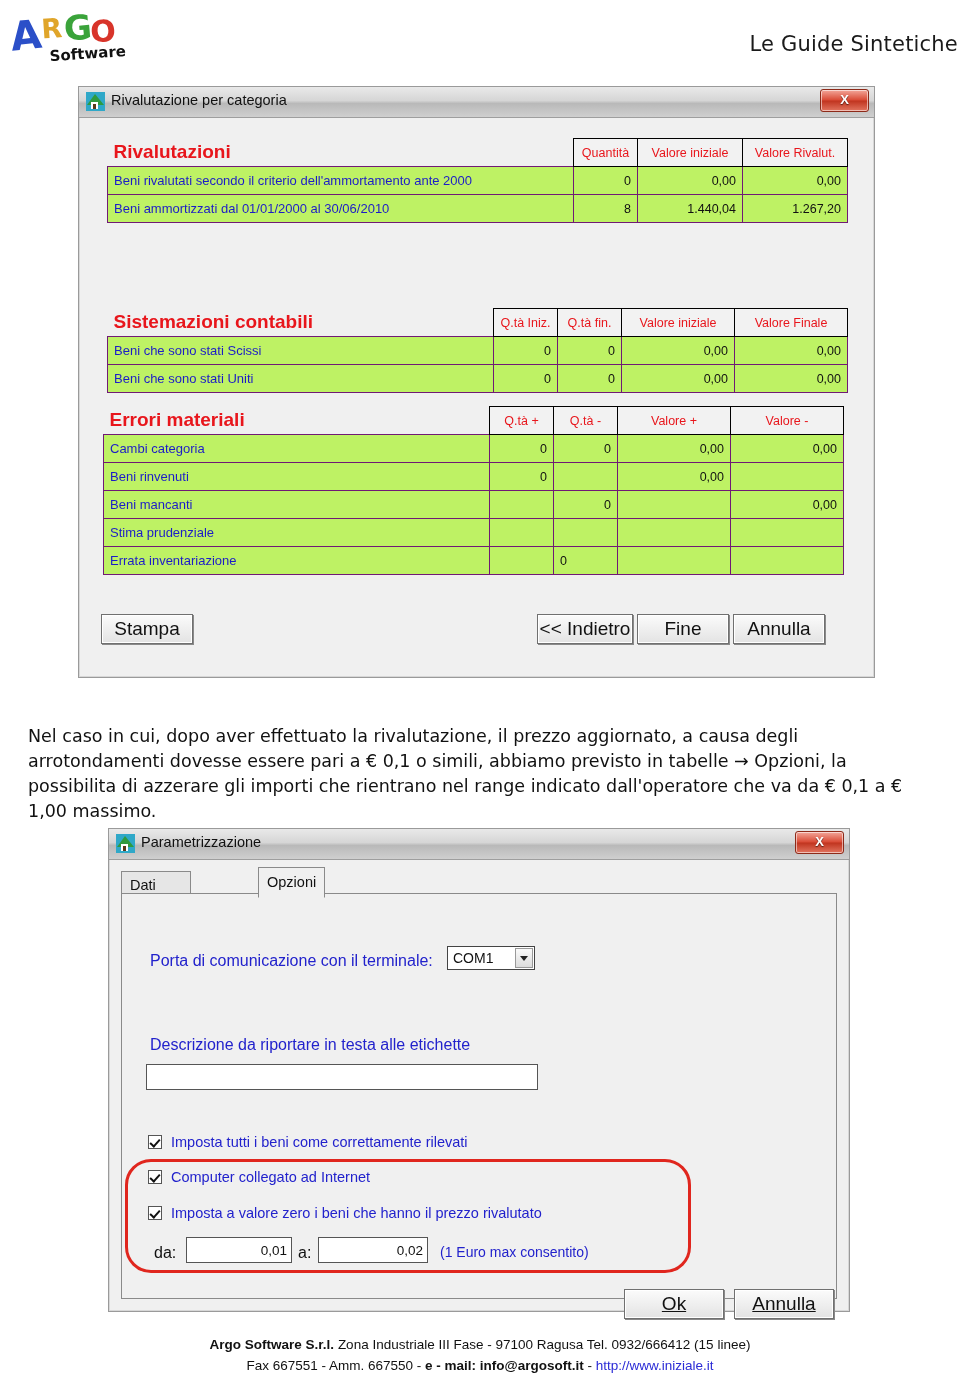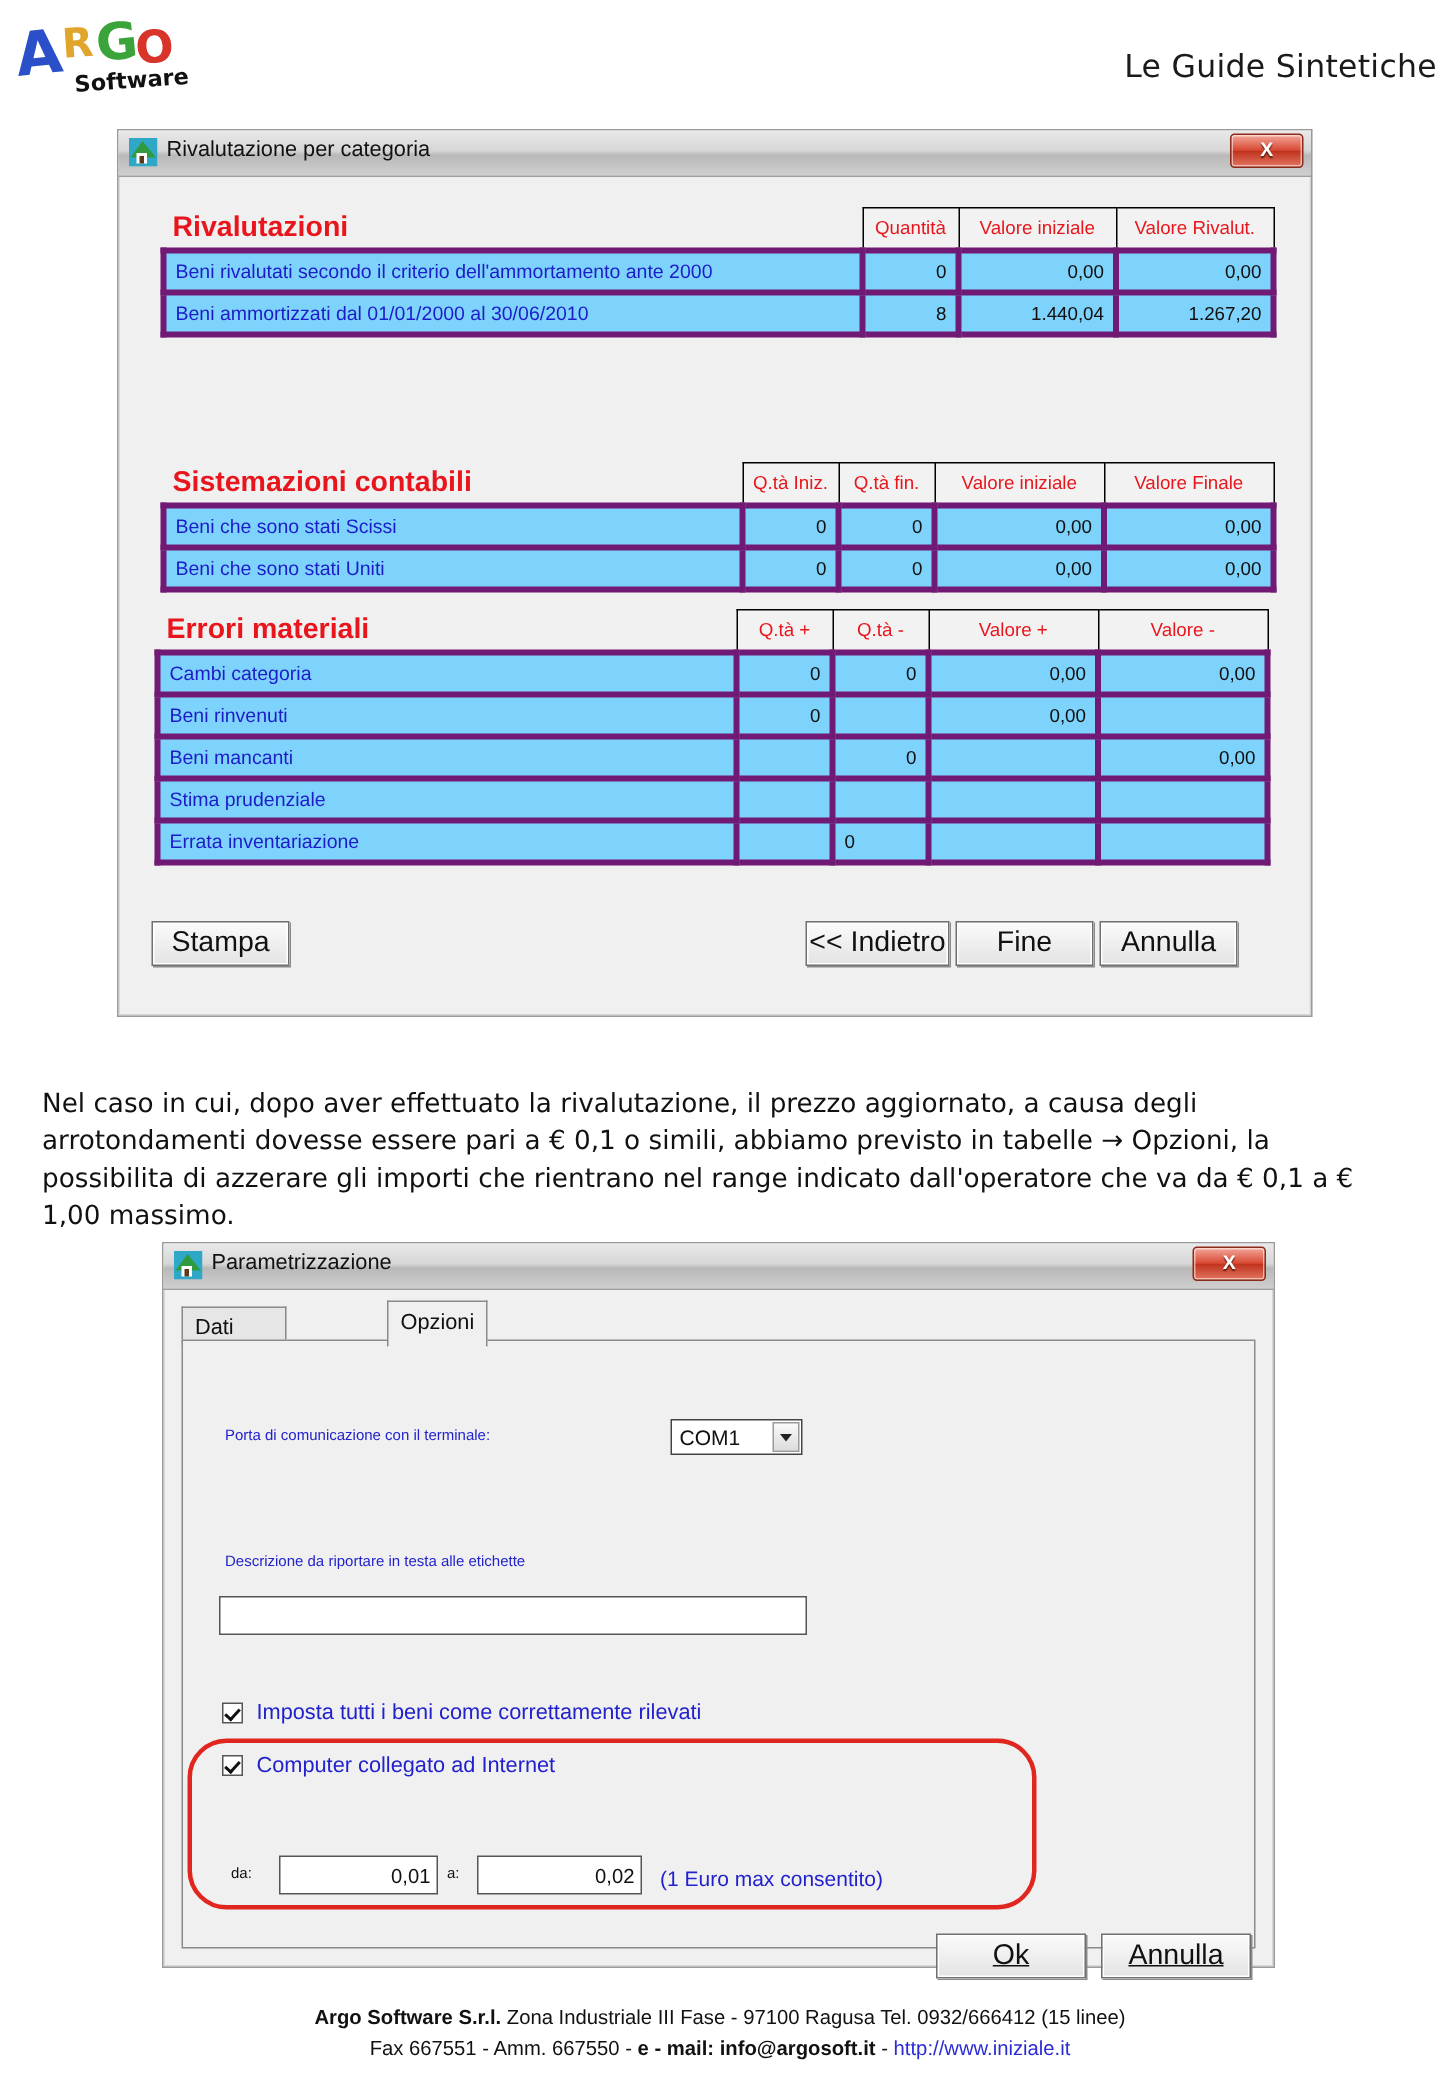--- a/index.html
+++ b/index.html
@@ -43,22 +43,22 @@
     box-shadow:0 0 0 1px rgba(255,255,255,.55) inset;
     color:#fff;font-size:13px;font-weight:bold;
     text-align:center;line-height:20px;
     text-shadow:0 1px 1px rgba(0,0,0,.6);
     cursor:pointer;
   }
   .win-body{position:relative;}
   
   .tbl{position:absolute;border-collapse:collapse;table-layout:fixed;}
   .tbl td{
-    border:4px solid #701a75;
-    background:#7dd3fc;
+    border:1px solid #701a75;
+    background:#bef264;
     height:28px;
     font-size:13px;
     padding:0 6px;
     vertical-align:middle;
     box-sizing:border-box;
   }
   .tbl td.hdr-label{
     border:none;background:transparent;
     color:#e8161c;font-weight:bold;font-size:19px;
     padding-left:6px;
@@ -104,21 +104,21 @@
     cursor:pointer;
   }
   .tab.active{
     top:0;height:31px;line-height:29px;
     background:#f0f0f0;border-bottom:1px solid #f0f0f0;z-index:3;margin-left:29px;
   }
   .tabpage{
     position:absolute;left:12px;top:34px;right:12px;bottom:12px;
     border:1px solid #8a8a8a;background:#f0f0f0;
   }
-  .lbl{position:absolute;color:#2222cc;font-size:10px;white-space:nowrap;}
+  .lbl{position:absolute;color:#2222cc;font-size:16px;white-space:nowrap;}
   .combo{
     position:absolute;background:#fff;border:1px solid #444;
     height:24px;box-sizing:border-box;font-size:14px;
     padding-left:5px;line-height:22px;color:#111;cursor:pointer;
   }
   .combo .arrowbox{
     position:absolute;right:1px;top:1px;width:18px;height:20px;
     background:linear-gradient(to bottom,#fafafa,#dcdcdc);
     border:1px solid #999;box-sizing:border-box;
     display:flex;align-items:center;justify-content:center;
@@ -345,20 +345,24 @@
       <div class="txtinput" style="left:24px;top:170px;width:392px;height:26px;"></div>
 
       <div class="chkrow" style="left:26px;top:240px;">
         <span class="chkbox checked" id="cb0"></span>
         <span class="chklabel">Imposta tutti i beni come correttamente rilevati</span>
       </div>
       <div class="chkrow" style="left:26px;top:275px;">
         <span class="chkbox checked" id="cb1"></span>
         <span class="chklabel">Computer collegato ad Internet</span>
       </div>
+      <div class="chkrow" style="left:26px;top:311px;">
+        <span class="chkbox checked" id="cb2"></span>
+        <span class="chklabel">Imposta a valore zero i beni che hanno il prezzo rivalutato</span>
+      </div>
 
       <div class="lbl" style="left:32px;top:350px;color:#111;">da:</div>
       <div class="txtinput right" style="left:64px;top:343px;width:106px;height:26px;">0,01</div>
       <div class="lbl" style="left:176px;top:350px;color:#111;">a:</div>
       <div class="txtinput right" style="left:196px;top:343px;width:110px;height:26px;">0,02</div>
       <div class="hint" style="left:318px;top:350px;">(1 Euro max consentito)</div>
 
       <div class="btn" style="left:502px;top:395px;width:100px;height:30px;">
           <span class="u">Ok</span>
         </div>

